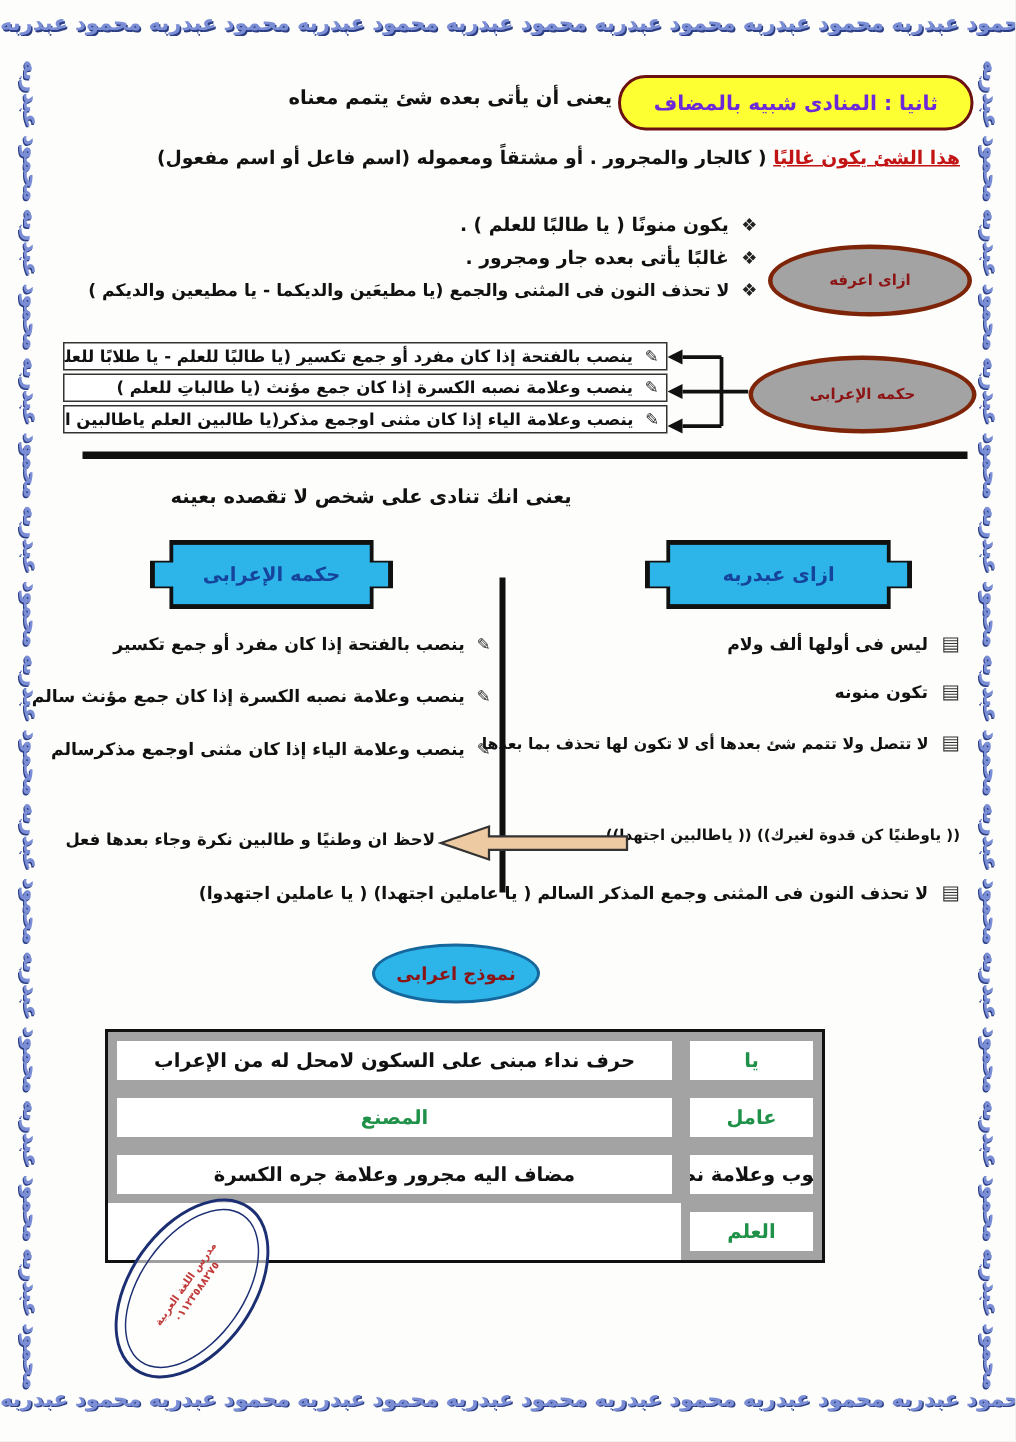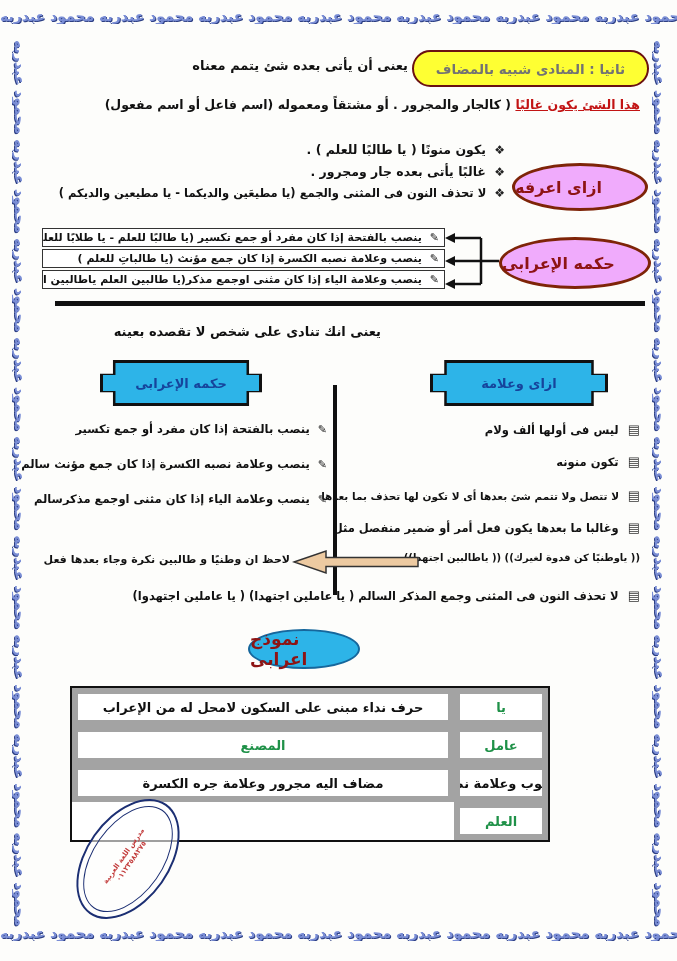--- a/index.html
+++ b/index.html
@@ -14,25 +14,25 @@
     color:#7388d4;text-shadow:1px 1px 0 #22357e;opacity:.95;pointer-events:none;
   }
   .wm-top{top:8px;left:0;width:677px;text-align:center;overflow:hidden;}
   .wm-bottom{top:925px;left:0;width:677px;text-align:center;overflow:hidden;}
   .wm-left{top:40px;left:28px;transform:rotate(90deg);transform-origin:0 0;width:910px;overflow:hidden;}
   .wm-right{top:40px;left:668px;transform:rotate(90deg);transform-origin:0 0;width:910px;overflow:hidden;}
   
   .pill{
     position:absolute;background:#feff33;border:2.5px solid #6b1111;border-radius:20px;
     display:flex;align-items:center;justify-content:center;
-    color:#737373;font-size:13.5px;
+    color:#6d28d9;font-size:13.5px;
   }
   .oellipse{
-    position:absolute;background:#f0abfc;border:3px solid #7e2408;border-radius:50%;
-    display:flex;align-items:center;justify-content:flex-start;color:#8d1414;font-size:16px;
+    position:absolute;background:#a3a3a3;border:3px solid #7e2408;border-radius:50%;
+    display:flex;align-items:center;justify-content:center;color:#8d1414;font-size:10px;
   }
   .badge{position:absolute;}
   .badge .shape-outer{position:absolute;inset:0;background:#111;
     clip-path:polygon(0 30%,8% 30%,8% 0,92% 0,92% 30%,100% 30%,100% 70%,92% 70%,92% 100%,8% 100%,8% 70%,0 70%);}
   .badge .shape-inner{position:absolute;inset:3px;background:#2db4e8;
     clip-path:polygon(0 30%,8% 30%,8% 0,92% 0,92% 30%,100% 30%,100% 70%,92% 70%,92% 100%,8% 100%,8% 70%,0 70%);}
   .badge .lbl{position:absolute;inset:0;display:flex;align-items:center;justify-content:center;
     color:#16449c;font-size:13px;}
   .txt{position:absolute;direction:rtl;text-align:right;font-size:12.5px;}
   .nowrap{white-space:nowrap;}
@@ -42,21 +42,21 @@
   .bookicon{color:#333;margin-left:5px;font-size:13px;}
   .pen{color:#222;margin-left:4px;font-size:11px;}
   .rulebox{
     border:1.5px solid #333;background:#fff;direction:rtl;text-align:right;
     font-size:11px;padding:2px 5px;margin-bottom:2px;white-space:nowrap;overflow:hidden;
   }
   .hdivider{position:absolute;background:#101010;}
   .vdivider{position:absolute;background:#101010;}
   .cellipse{
     position:absolute;background:#2db4e8;border:2.5px solid #16679c;border-radius:50%;
-    display:flex;align-items:center;justify-content:center;color:#8d1414;font-size:17px;
+    display:flex;align-items:center;justify-content:center;color:#8d1414;font-size:12px;
   }
   
   .irab-table{
     position:absolute;left:70px;top:686px;width:476px;
     display:grid;grid-template-columns:94px 1fr;grid-auto-rows:38px;
     direction:rtl;border:2px solid #111;background:#fff;
   }
   .irab-table .cell{
     border:6px solid #a3a3a3;display:flex;align-items:center;justify-content:center;
     font-size:13px;padding:0 4px;white-space:nowrap;overflow:hidden;
@@ -140,45 +140,41 @@
     <span>حكمه الإعرابى</span>
   </div>
 
   <div class="hdivider" style="left:55px;top:301px;width:590px;height:5px;"></div>
 
   <div class="txt nowrap" style="left:131px;top:324px;width:250px;font-size:13px;">يعنى انك تنادى على شخص لا تقصده بعينه</div>
 
   <div class="badge" style="left:430px;top:360px;width:178px;height:46px;">
     <div class="shape-outer"></div>
     <div class="shape-inner"></div>
-    <div class="lbl">ازاى وعلامة</div>
+    <div class="lbl">ازاى عبدربه</div>
   </div>
   <div class="badge" style="left:100px;top:360px;width:162px;height:46px;">
     <div class="shape-outer"></div>
     <div class="shape-inner"></div>
     <div class="lbl">حكمه الإعرابى</div>
   </div>
 
   <div class="vdivider" style="left:333px;top:385px;width:4px;height:210px;"></div>
 
   <div class="txt nowrap" style="left:335px;top:422px;width:305px;font-size:11.5px;">
     <span class="bookicon">▤</span>
     <span>ليس فى أولها ألف ولام</span>
   </div>
   <div class="txt nowrap" style="left:335px;top:454px;width:305px;font-size:11.5px;">
     <span class="bookicon">▤</span>
     <span>تكون منونه</span>
   </div>
   <div class="txt nowrap" style="left:335px;top:488px;width:305px;font-size:10.5px;">
     <span class="bookicon">▤</span>
     <span>لا تتصل ولا تتمم شئ بعدها أى لا تكون لها تحذف بما بعدها</span>
-  </div>
-  <div class="txt nowrap" style="left:335px;top:520px;width:305px;font-size:11.5px;">
-    <span class="bookicon">▤</span>
-    <span>وغالبا ما بعدها يكون فعل أمر أو ضمير منفصل مثل</span>
   </div>
   <div class="txt nowrap" style="left:418px;top:552px;width:222px;font-size:10px;">(( ياوطنيًا كن قدوة لغيرك)) (( ياطالبين اجتهدا))</div>
 
   <div class="txt nowrap" style="left:42px;top:422px;width:285px;font-size:11.5px;">
     <span class="pen">✎</span>
     <span>ينصب بالفتحة إذا كان مفرد أو جمع تكسير</span>
   </div>
   <div class="txt nowrap" style="left:42px;top:492px;width:285px;font-size:11.5px;">
     <span class="pen">✎</span>
     <span>ينصب وعلامة الياء إذا كان مثنى اوجمع مذكرسالم</span>

